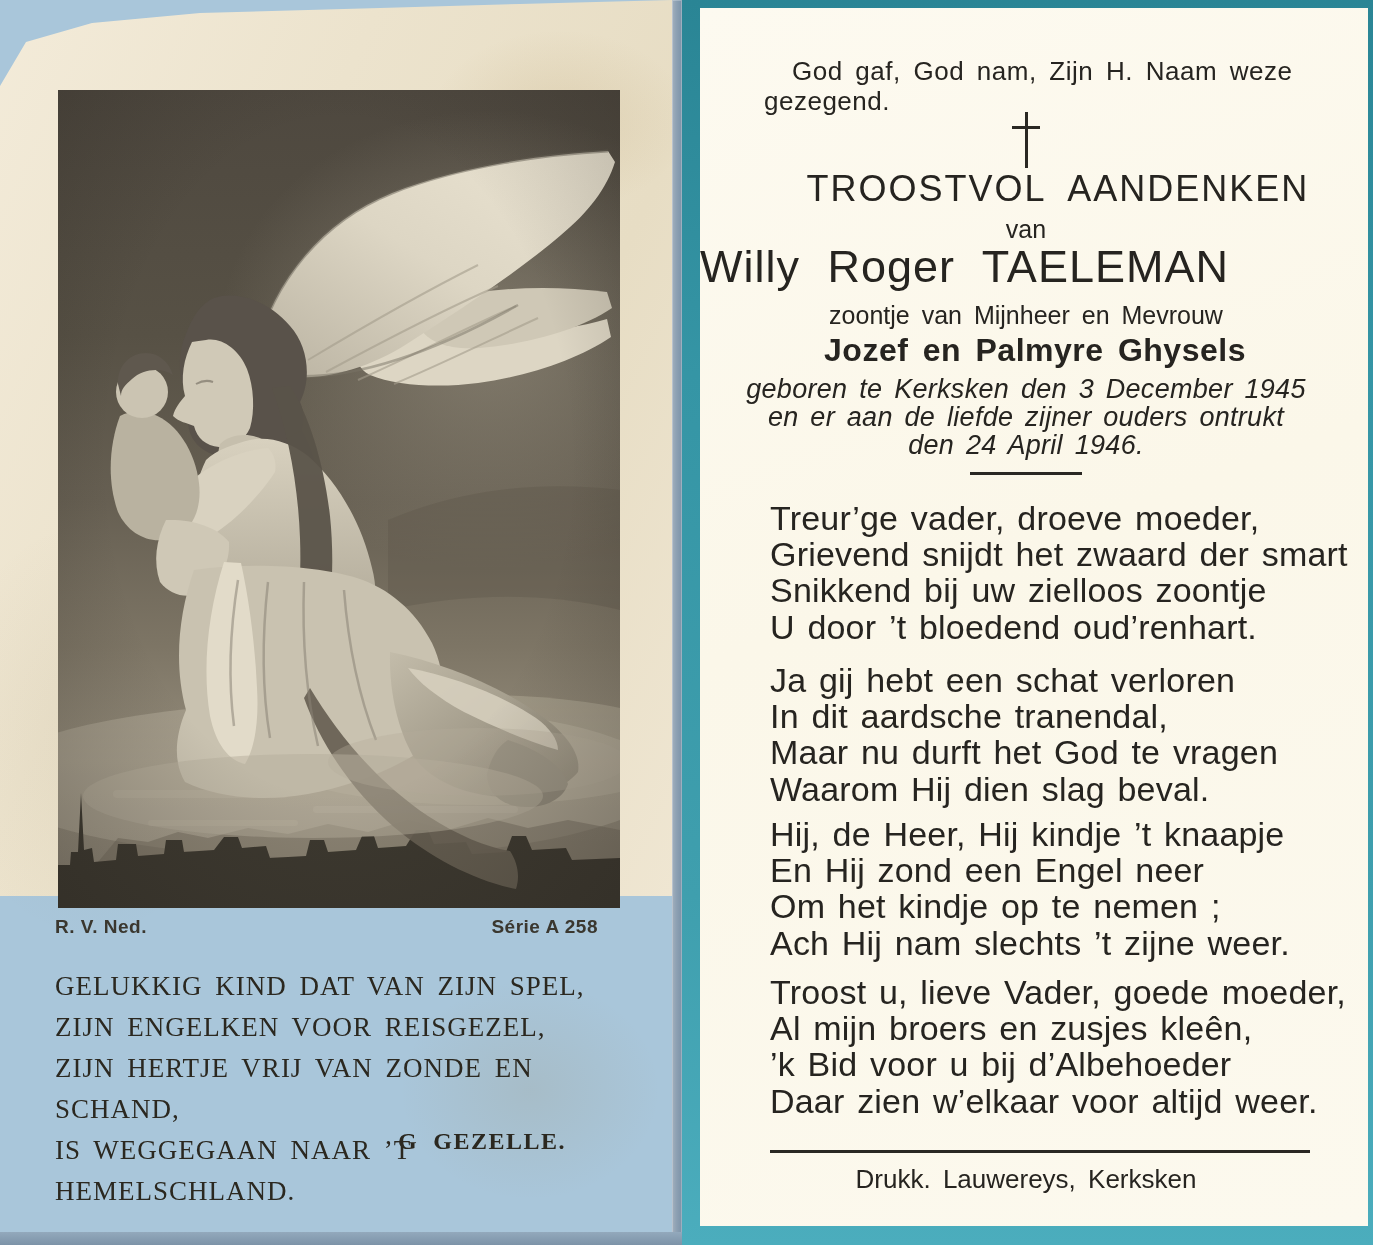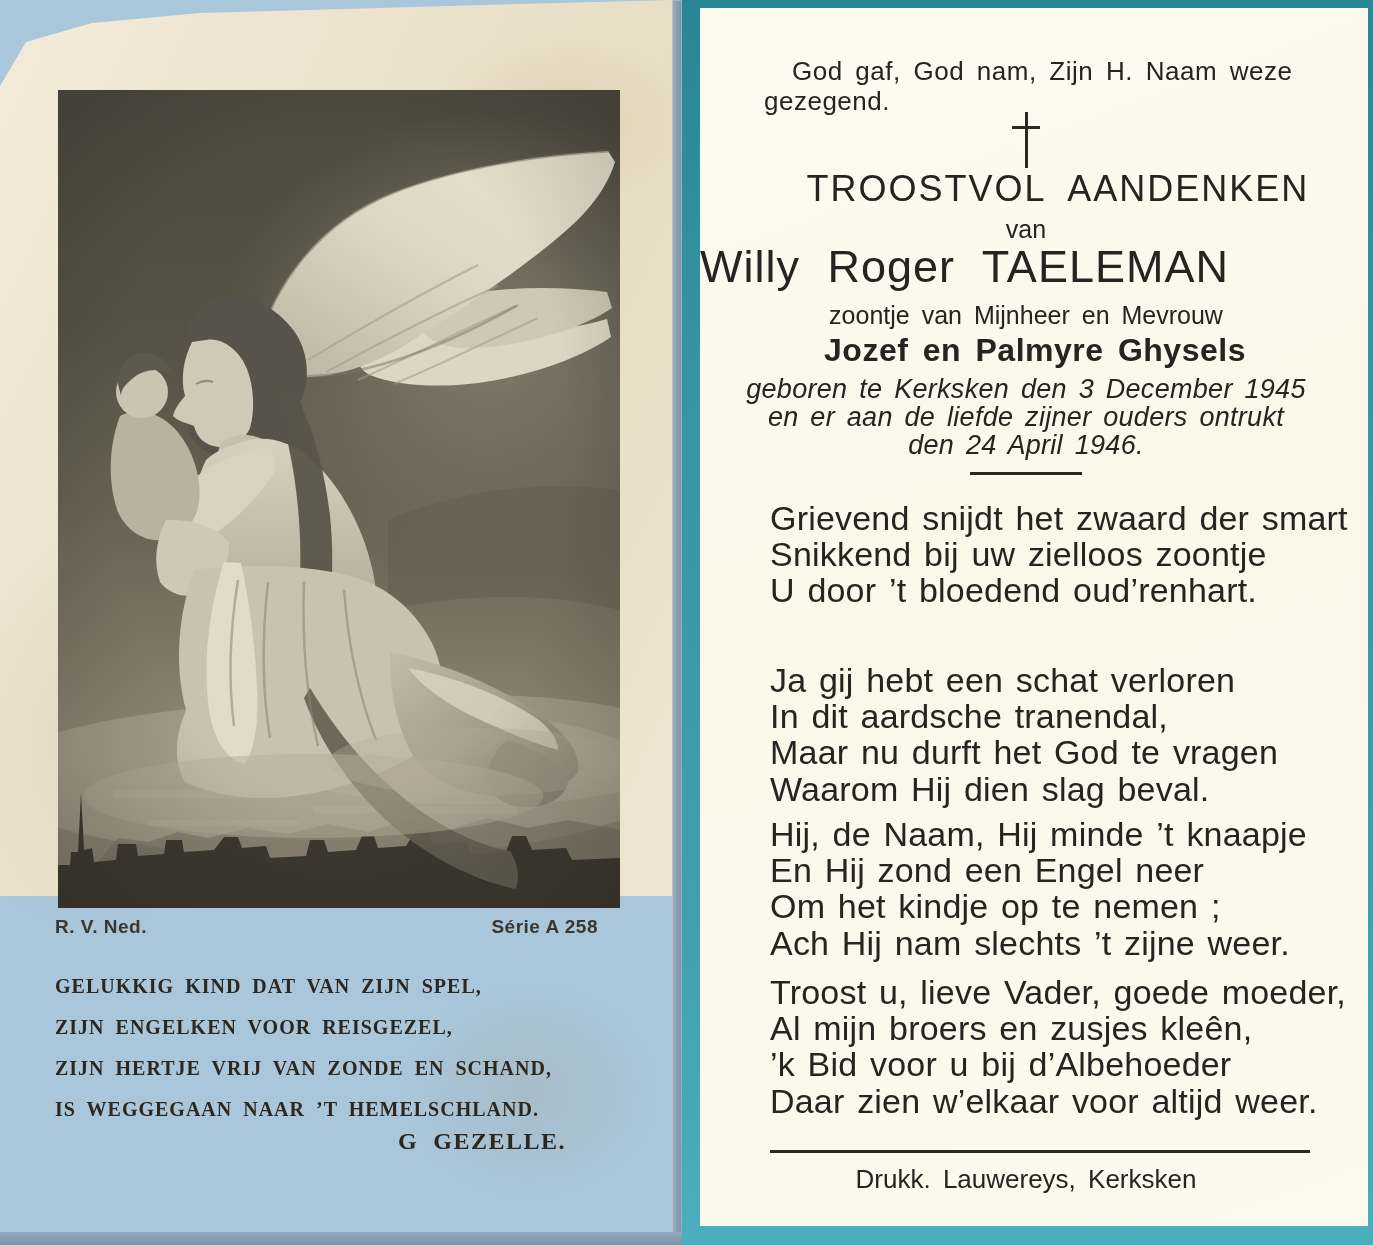--- a/index.html
+++ b/index.html
@@ -25,21 +25,21 @@
   .paper-bottom-edge{position:absolute;left:0;top:1232px;width:682px;height:13px;
     background:linear-gradient(180deg,#93a9bc,#7c93a8);}
 
   .artwork{position:absolute;left:58px;top:90px;width:562px;height:818px;}
   .artwork svg{display:block;width:100%;height:100%;}
 
   .caption-row{position:absolute;left:55px;top:916px;width:543px;display:flex;
     justify-content:space-between;font-weight:bold;font-size:19px;color:#3a372f;
     letter-spacing:.5px;}
   .left-poem{position:absolute;left:55px;top:966px;width:600px;
-    font-family:"Liberation Serif",serif;font-weight:700;font-size:20px;
+    font-family:"Liberation Serif",serif;font-weight:400;font-size:27px;
     letter-spacing:1px;word-spacing:5px;line-height:41px;color:#2b2820;}
   .poem-attribution{position:absolute;left:0;top:1128px;width:566px;text-align:right;
     font-family:"Liberation Serif",serif;font-weight:700;font-size:24px;
     letter-spacing:1.5px;color:#2b2820;white-space:pre;}
 
   
   .backing{position:absolute;left:682px;top:0;width:691px;height:1245px;
     background:linear-gradient(180deg,#2a8595 0%,#3595a5 30%,#3f9fae 72%,#4badbd 100%);}
   .card{position:absolute;left:700px;top:8px;width:668px;height:1218px;
     background:linear-gradient(160deg,#fdfaf0 0%,#fbf7e9 45%,#fcf9ee 100%);
@@ -254,32 +254,33 @@
 
     <div class="born-block">
       <div>geboren te Kerksken den 3 December 1945</div>
       <div>en er aan de liefde zijner ouders ontrukt</div>
       <div>den 24 April 1946.</div>
     </div>
 
     <div class="rule-short"></div>
 
     <div class="stanza st1">
+      <div>Treur’ge vader, droeve moeder,</div>
       <div>Grievend snijdt het zwaard der smart</div>
       <div>Snikkend bij uw zielloos zoontje</div>
       <div>U door ’t bloedend oud’renhart.</div>
     </div>
     <div class="stanza st2">
       <div>Ja gij hebt een schat verloren</div>
       <div>In dit aardsche tranendal,</div>
       <div>Maar nu durft het God te vragen</div>
       <div>Waarom Hij dien slag beval.</div>
     </div>
     <div class="stanza st3">
-      <div>Hij, de Naam, Hij minde ’t knaapje</div>
+      <div>Hij, de Heer, Hij kindje ’t knaapje</div>
       <div>En Hij zond een Engel neer</div>
       <div>Om het kindje op te nemen ;</div>
       <div>Ach Hij nam slechts ’t zijne weer.</div>
     </div>
     <div class="stanza st4">
       <div>Troost u, lieve Vader, goede moeder,</div>
       <div>Al mijn broers en zusjes kleên,</div>
       <div>’k Bid voor u bij d’Albehoeder</div>
       <div>Daar zien w’elkaar voor altijd weer.</div>
     </div>

